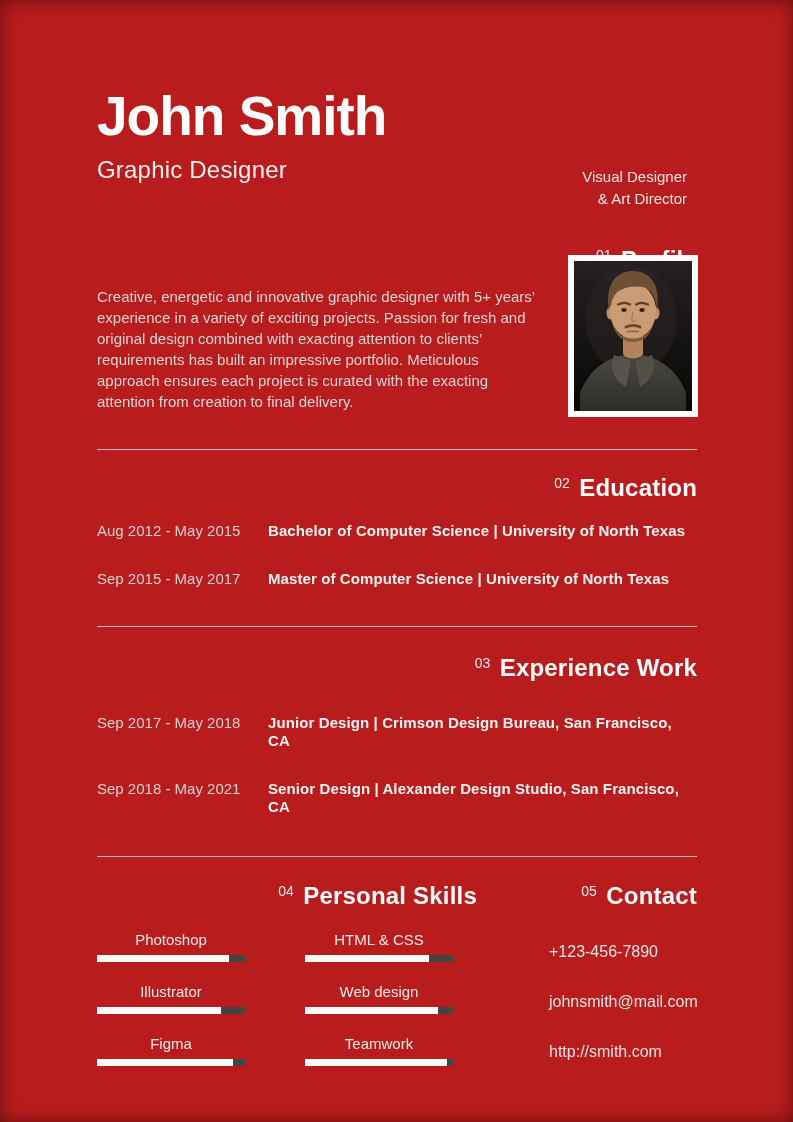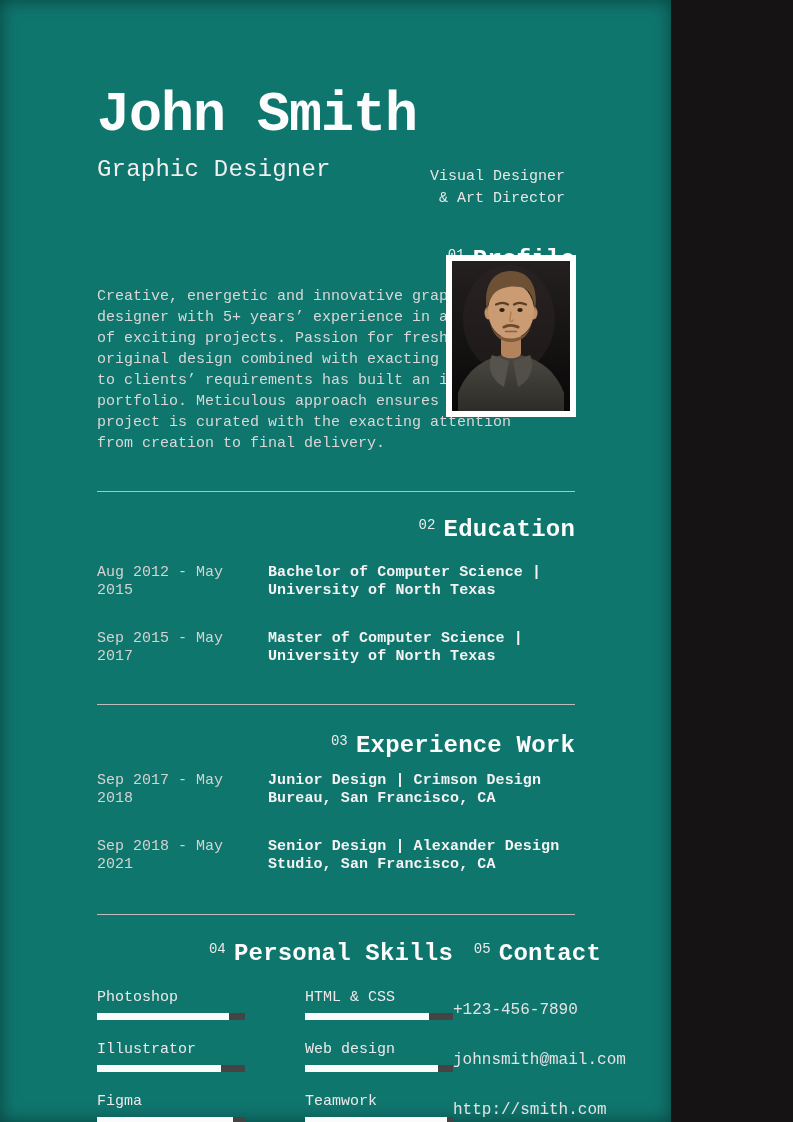--- a/index.html
+++ b/index.html
@@ -1,27 +1,26 @@
 <!DOCTYPE html>
 <html><head>
 <meta charset="utf-8">
 <style>
   * { margin: 0; padding: 0; box-sizing: border-box; }
   html, body { background: #151313; }
   body { width: 793px; font-family: "Liberation Sans", "DejaVu Sans", sans-serif; }
 
   .page {
     position: relative;
-    width: 671px;
+    width: 793px;
     height: 1122px;
-    background: #0f766e;
+    background: #b91c1c;
     padding: 88px 96px 0 97px;
     overflow: hidden;
     box-shadow: inset 0 0 18px rgba(0,0,0,0.45);
-    font-family: Liberation Mono, monospace;
   }
 
   
   .header { position: relative; height: 119px; }
   .name {
     font-size: 55px;
     font-weight: 700;
     letter-spacing: -1px;
     line-height: 56px;
     color: #fdfdfd;
@@ -85,37 +84,37 @@
   
   .divider { border-top: 1px solid #bdbbbb; height: 0; }
   .divider.d1 { margin-top: 37px; }
   .divider.d2 { margin-top: 38px; }
   .divider.d3 { margin-top: 40px; }
 
   
   .education { margin-top: 24px; }
   .experience { margin-top: 27px; }
   .rows { margin-top: 20px; }
-  .experience .rows { margin-top: 12px; }
+  .experience .rows { margin-top: 32px; }
   .row { display: flex; font-size: 15px; line-height: 18px; }
   .row + .row { margin-top: 30px; }
   .row-dates { width: 152px; margin-right: 19px; flex: none; color: #d5d2d2; }
   .row-detail { font-weight: 700; color: #f4f2f2; letter-spacing: 0.1px; }
 
   
   .bottom { display: flex; margin-top: 25px; }
   .skills-block { width: 380px; }
   .skills-grid {
     margin-top: 21px;
     display: grid;
     grid-template-columns: 148px 148px;
     column-gap: 60px;
     row-gap: 21px;
   }
-  .skill-label { font-size: 15px; line-height: 18px; color: #ebe9e9; }
+  .skill-label { font-size: 15px; line-height: 18px; color: #ebe9e9; text-align: center; }
   .skill-bar { margin-top: 6px; height: 7px; background: #454343; }
   .skill-fill { height: 100%; background: #fbfbfb; }
 
   .contact-block { margin-left: auto; width: 148px; }
   .contact-items { margin-top: 33px; }
   .contact-item { font-size: 16px; line-height: 18px; color: #e4e2e2; }
   .contact-item + .contact-item { margin-top: 32px; }
 </style>
 </head>
 <body>

